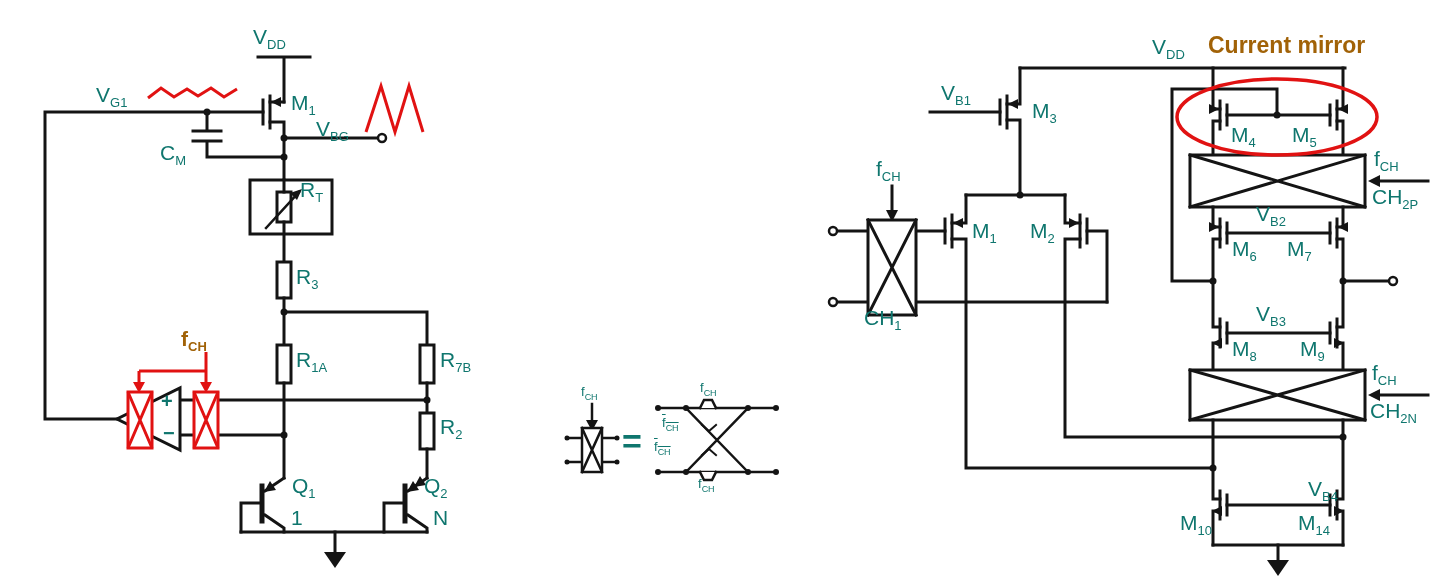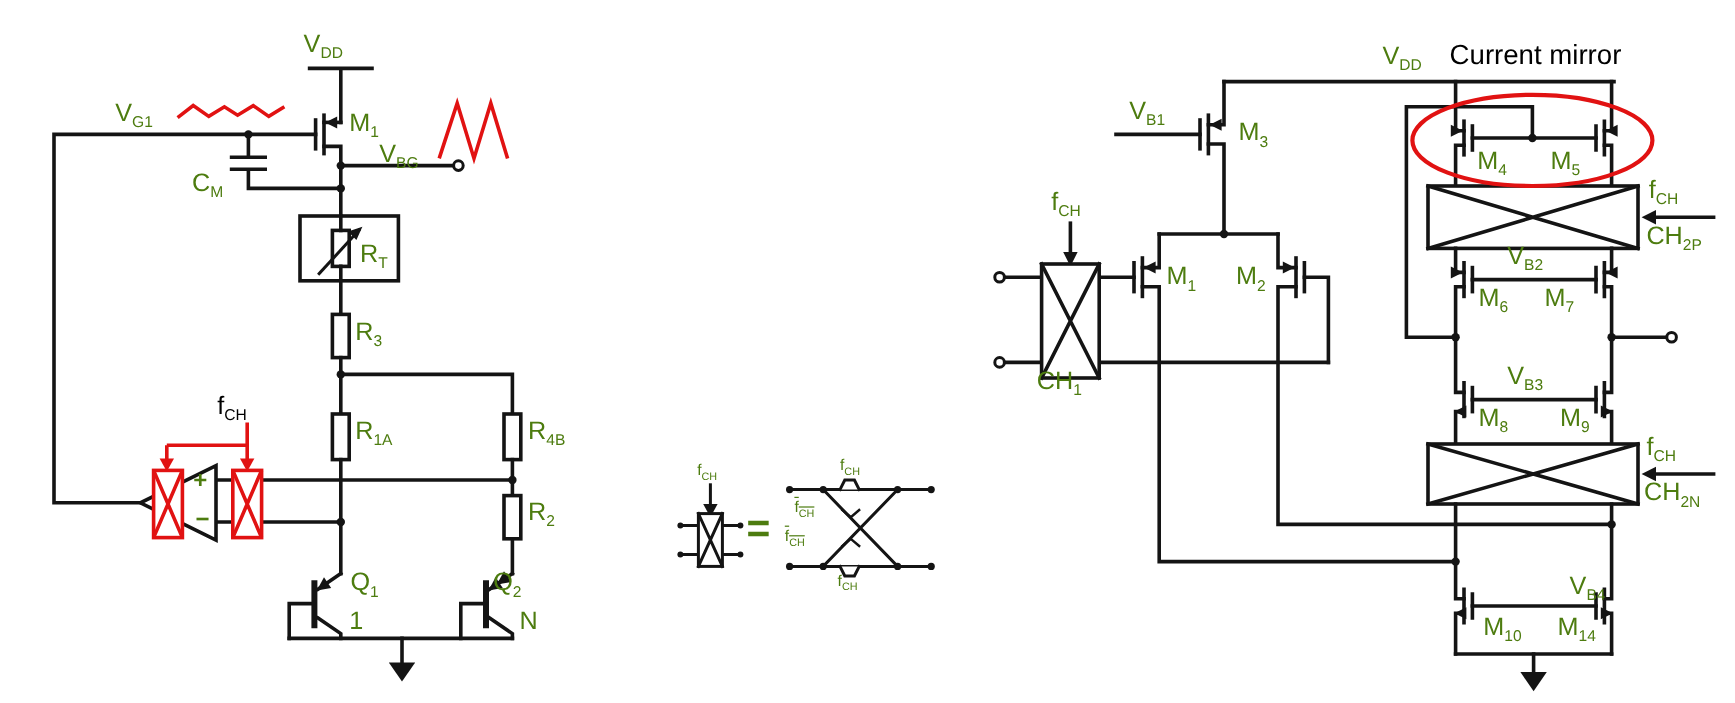--- a/index.html
+++ b/index.html
@@ -1,21 +1,21 @@
 <!DOCTYPE html>
 <html><head>
 <meta charset="utf-8">
 <style>
   html,body{margin:0;padding:0;background:#ffffff;}
   .canvas{position:relative;width:1446px;height:586px;background:#ffffff;overflow:hidden;
           font-family:"Liberation Sans",sans-serif;}
   svg{position:absolute;left:0;top:0;}
-  .lbl{position:absolute;font-size:21px;color:#4d7c0f;white-space:nowrap;line-height:1;}
+  .lbl{position:absolute;font-size:21px;color:#0f766e;white-space:nowrap;line-height:1;}
   .lbl sub{font-size:13px;line-height:1;}
-  .red{color:#000000;}
+  .red{color:#a16207;font-weight:bold;}
   .xs{font-size:13px;}
   .xs sub{font-size:9px;}
   .bar{text-decoration:overline;}
   .eq{font-size:34px;font-weight:bold;}
   .sign{font-size:20px;font-weight:bold;}
   .cmirror{font-size:23px;}
 </style>
 </head>
 <body>
 
@@ -302,29 +302,29 @@
   </g>
 
   <ellipse cx="1277" cy="117" rx="100" ry="38" fill="none" stroke="#e11212" stroke-width="3.5"></ellipse>
 </svg>
 
 <span class="lbl" style="left:253px;top:26px"><span>V</span><sub>DD</sub></span>
 <span class="lbl" style="left:96px;top:84px"><span>V</span><sub>G1</sub></span>
 <span class="lbl" style="left:291px;top:92px"><span>M</span><sub>1</sub></span>
 <span class="lbl" style="left:316px;top:118px"><span>V</span><sub>BG</sub></span>
 <span class="lbl" style="left:160px;top:142px"><span>C</span><sub>M</sub></span>
-<span class="lbl" style="left:300px;top:201px"><span>R</span><sub>T</sub></span>
+<span class="lbl" style="left:300px;top:179px"><span>R</span><sub>T</sub></span>
 <span class="lbl" style="left:296px;top:266px"><span>R</span><sub>3</sub></span>
 <span class="lbl" style="left:296px;top:349px"><span>R</span><sub>1A</sub></span>
-<span class="lbl" style="left:440px;top:349px"><span>R</span><sub>4B</sub></span>
+<span class="lbl" style="left:440px;top:349px"><span>R</span><sub>7B</sub></span>
 <span class="lbl red" style="left:181px;top:328px"><span>f</span><sub>CH</sub></span>
 <span class="lbl" style="left:440px;top:416px"><span>R</span><sub>2</sub></span>
 <span class="lbl" style="left:292px;top:475px"><span>Q</span><sub>1</sub></span>
 <span class="lbl" style="left:291px;top:507px">1</span>
-<span class="lbl" style="left:411px;top:475px"><span>Q</span><sub>2</sub></span>
+<span class="lbl" style="left:424px;top:475px"><span>Q</span><sub>2</sub></span>
 <span class="lbl" style="left:433px;top:507px">N</span>
 <span class="lbl sign" style="left:161px;top:391px">+</span>
 <span class="lbl sign" style="left:163px;top:423px">−</span>
 
 <span class="lbl xs" style="left:581px;top:385px"><span>f</span><sub>CH</sub></span>
 <span class="lbl eq" style="left:622px;top:424px">=</span>
 <span class="lbl xs" style="left:700px;top:381px"><span>f</span><sub>CH</sub></span>
 <span class="lbl xs bar" style="left:662px;top:416px"><span>f</span><sub>CH</sub></span>
 <span class="lbl xs bar" style="left:654px;top:440px"><span>f</span><sub>CH</sub></span>
 <span class="lbl xs" style="left:698px;top:477px"><span>f</span><sub>CH</sub></span>
@@ -343,16 +343,16 @@
 <span class="lbl" style="left:1372px;top:186px"><span>CH</span><sub>2P</sub></span>
 <span class="lbl" style="left:1256px;top:203px"><span>V</span><sub>B2</sub></span>
 <span class="lbl" style="left:1232px;top:238px"><span>M</span><sub>6</sub></span>
 <span class="lbl" style="left:1287px;top:238px"><span>M</span><sub>7</sub></span>
 <span class="lbl" style="left:1256px;top:303px"><span>V</span><sub>B3</sub></span>
 <span class="lbl" style="left:1232px;top:338px"><span>M</span><sub>8</sub></span>
 <span class="lbl" style="left:1300px;top:338px"><span>M</span><sub>9</sub></span>
 <span class="lbl" style="left:1372px;top:362px"><span>f</span><sub>CH</sub></span>
 <span class="lbl" style="left:1370px;top:400px"><span>CH</span><sub>2N</sub></span>
 <span class="lbl" style="left:1308px;top:478px"><span>V</span><sub>B4</sub></span>
-<span class="lbl" style="left:1236px;top:512px"><span>M</span><sub>10</sub></span>
+<span class="lbl" style="left:1180px;top:512px"><span>M</span><sub>10</sub></span>
 <span class="lbl" style="left:1298px;top:512px"><span>M</span><sub>14</sub></span>
 
 </div>
 
 </body></html>

